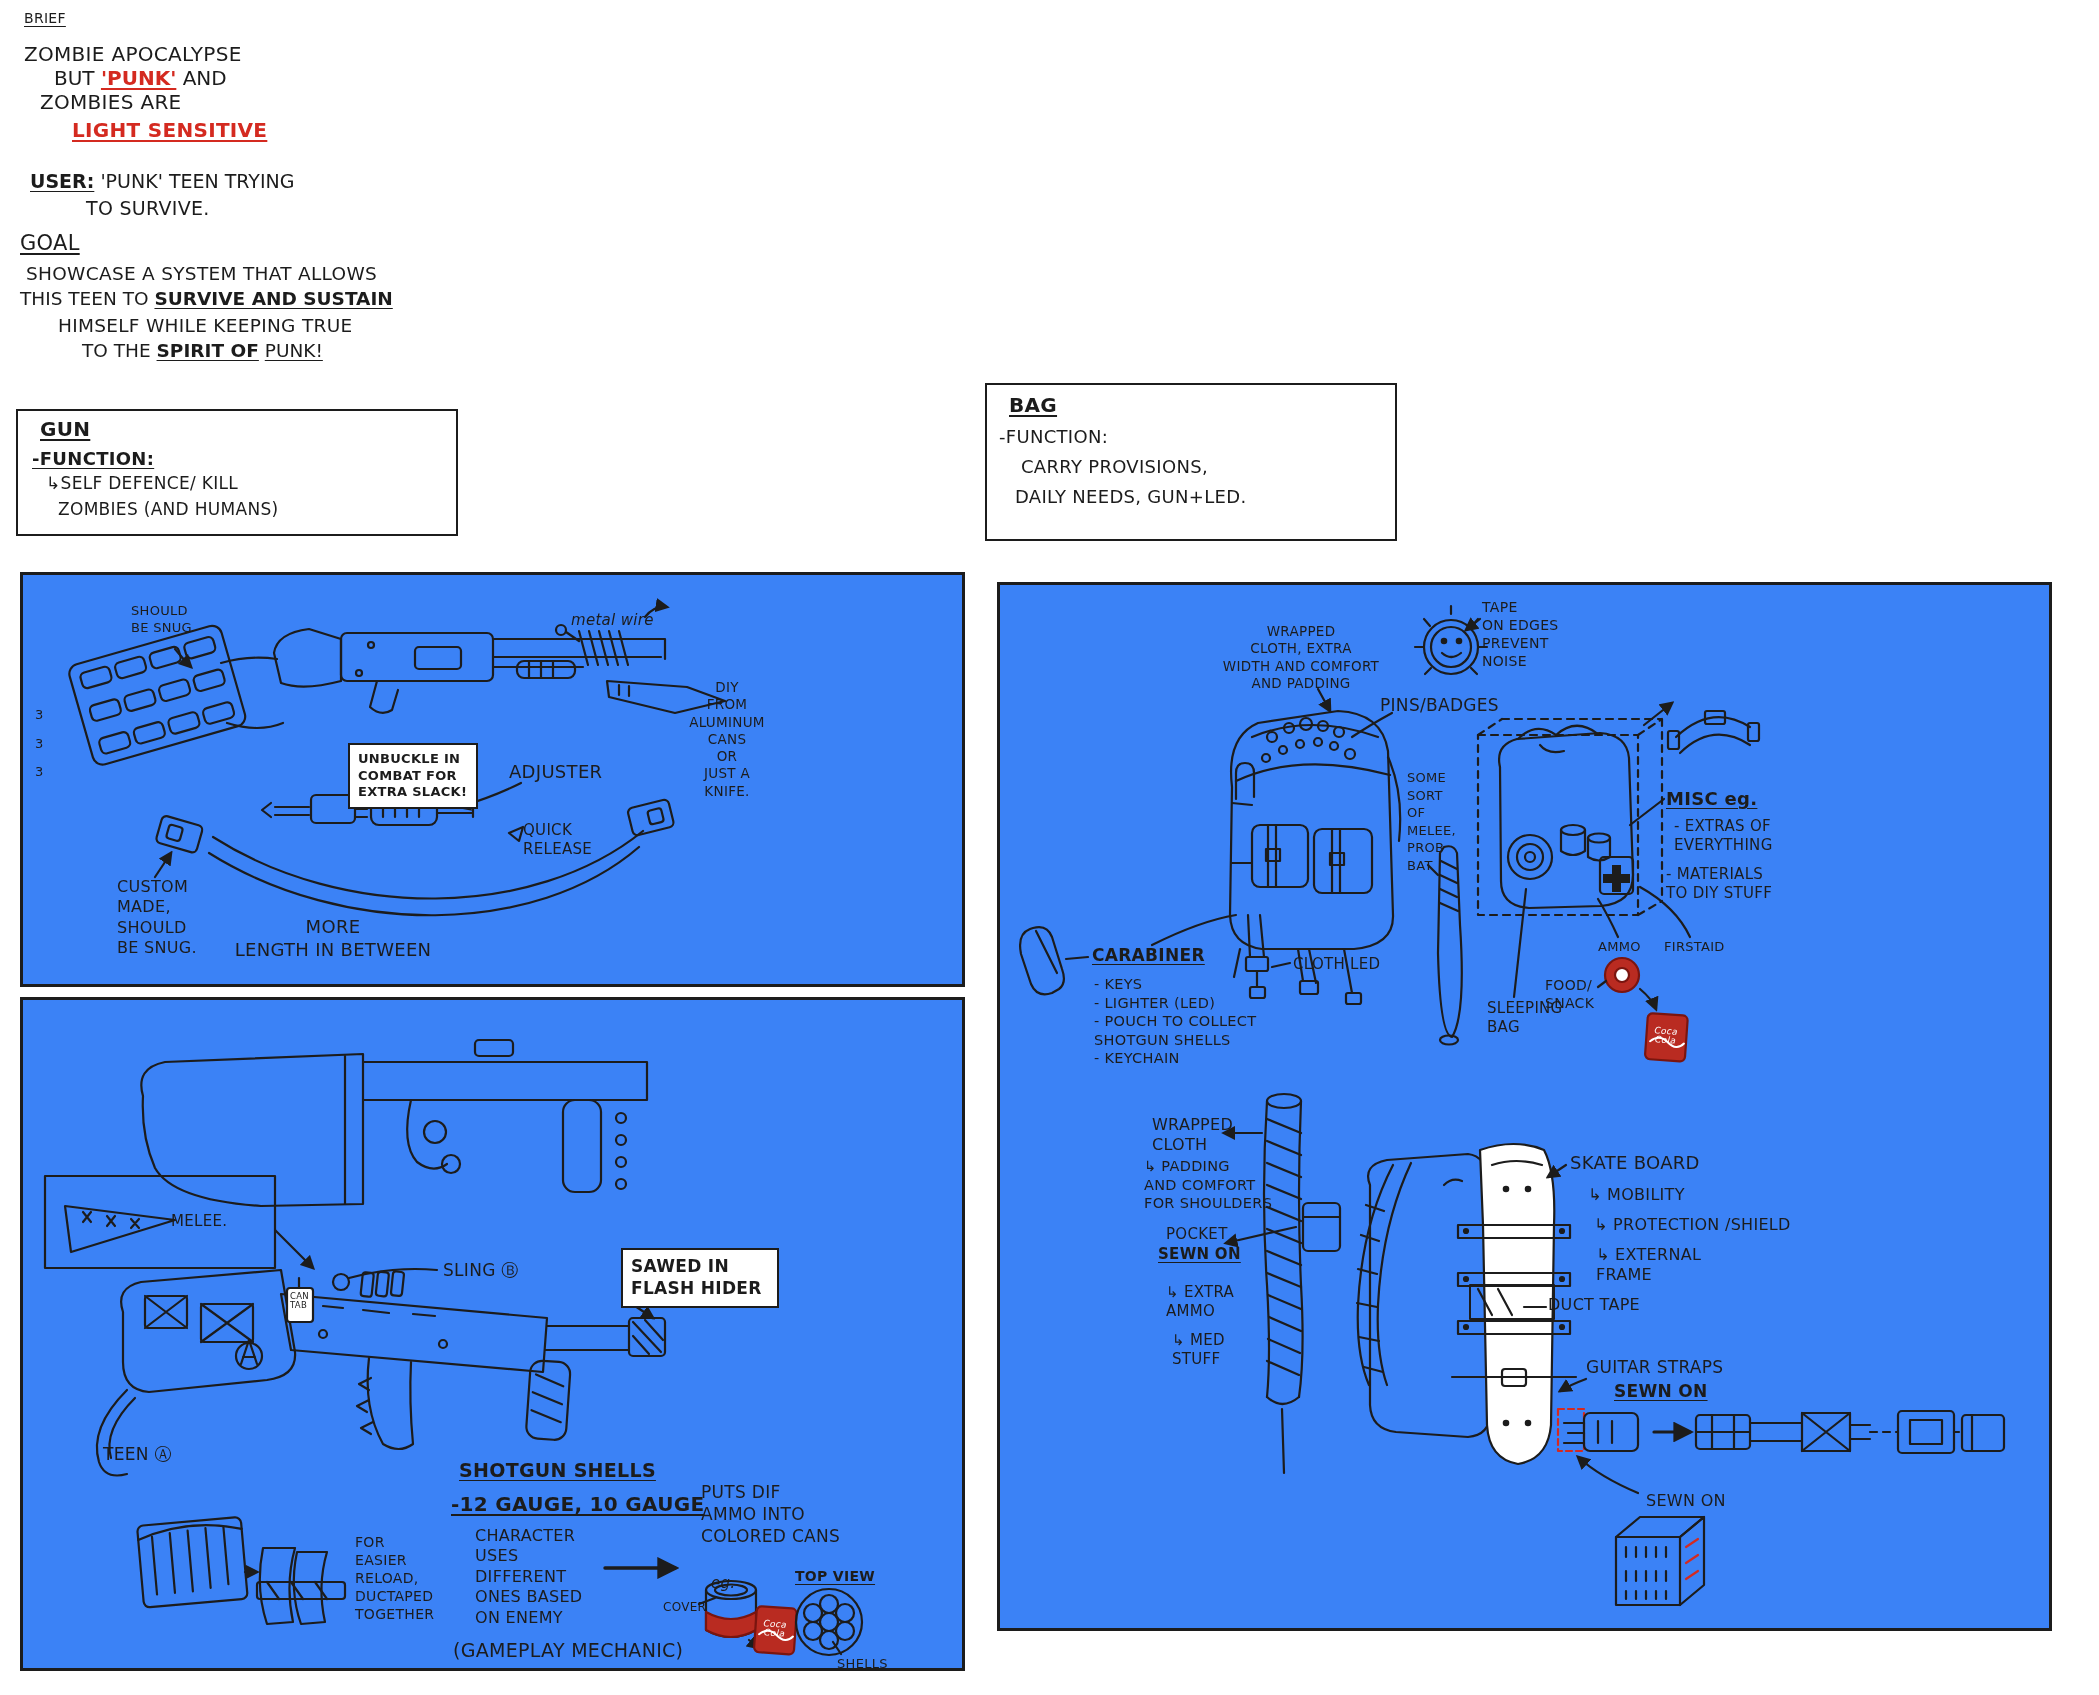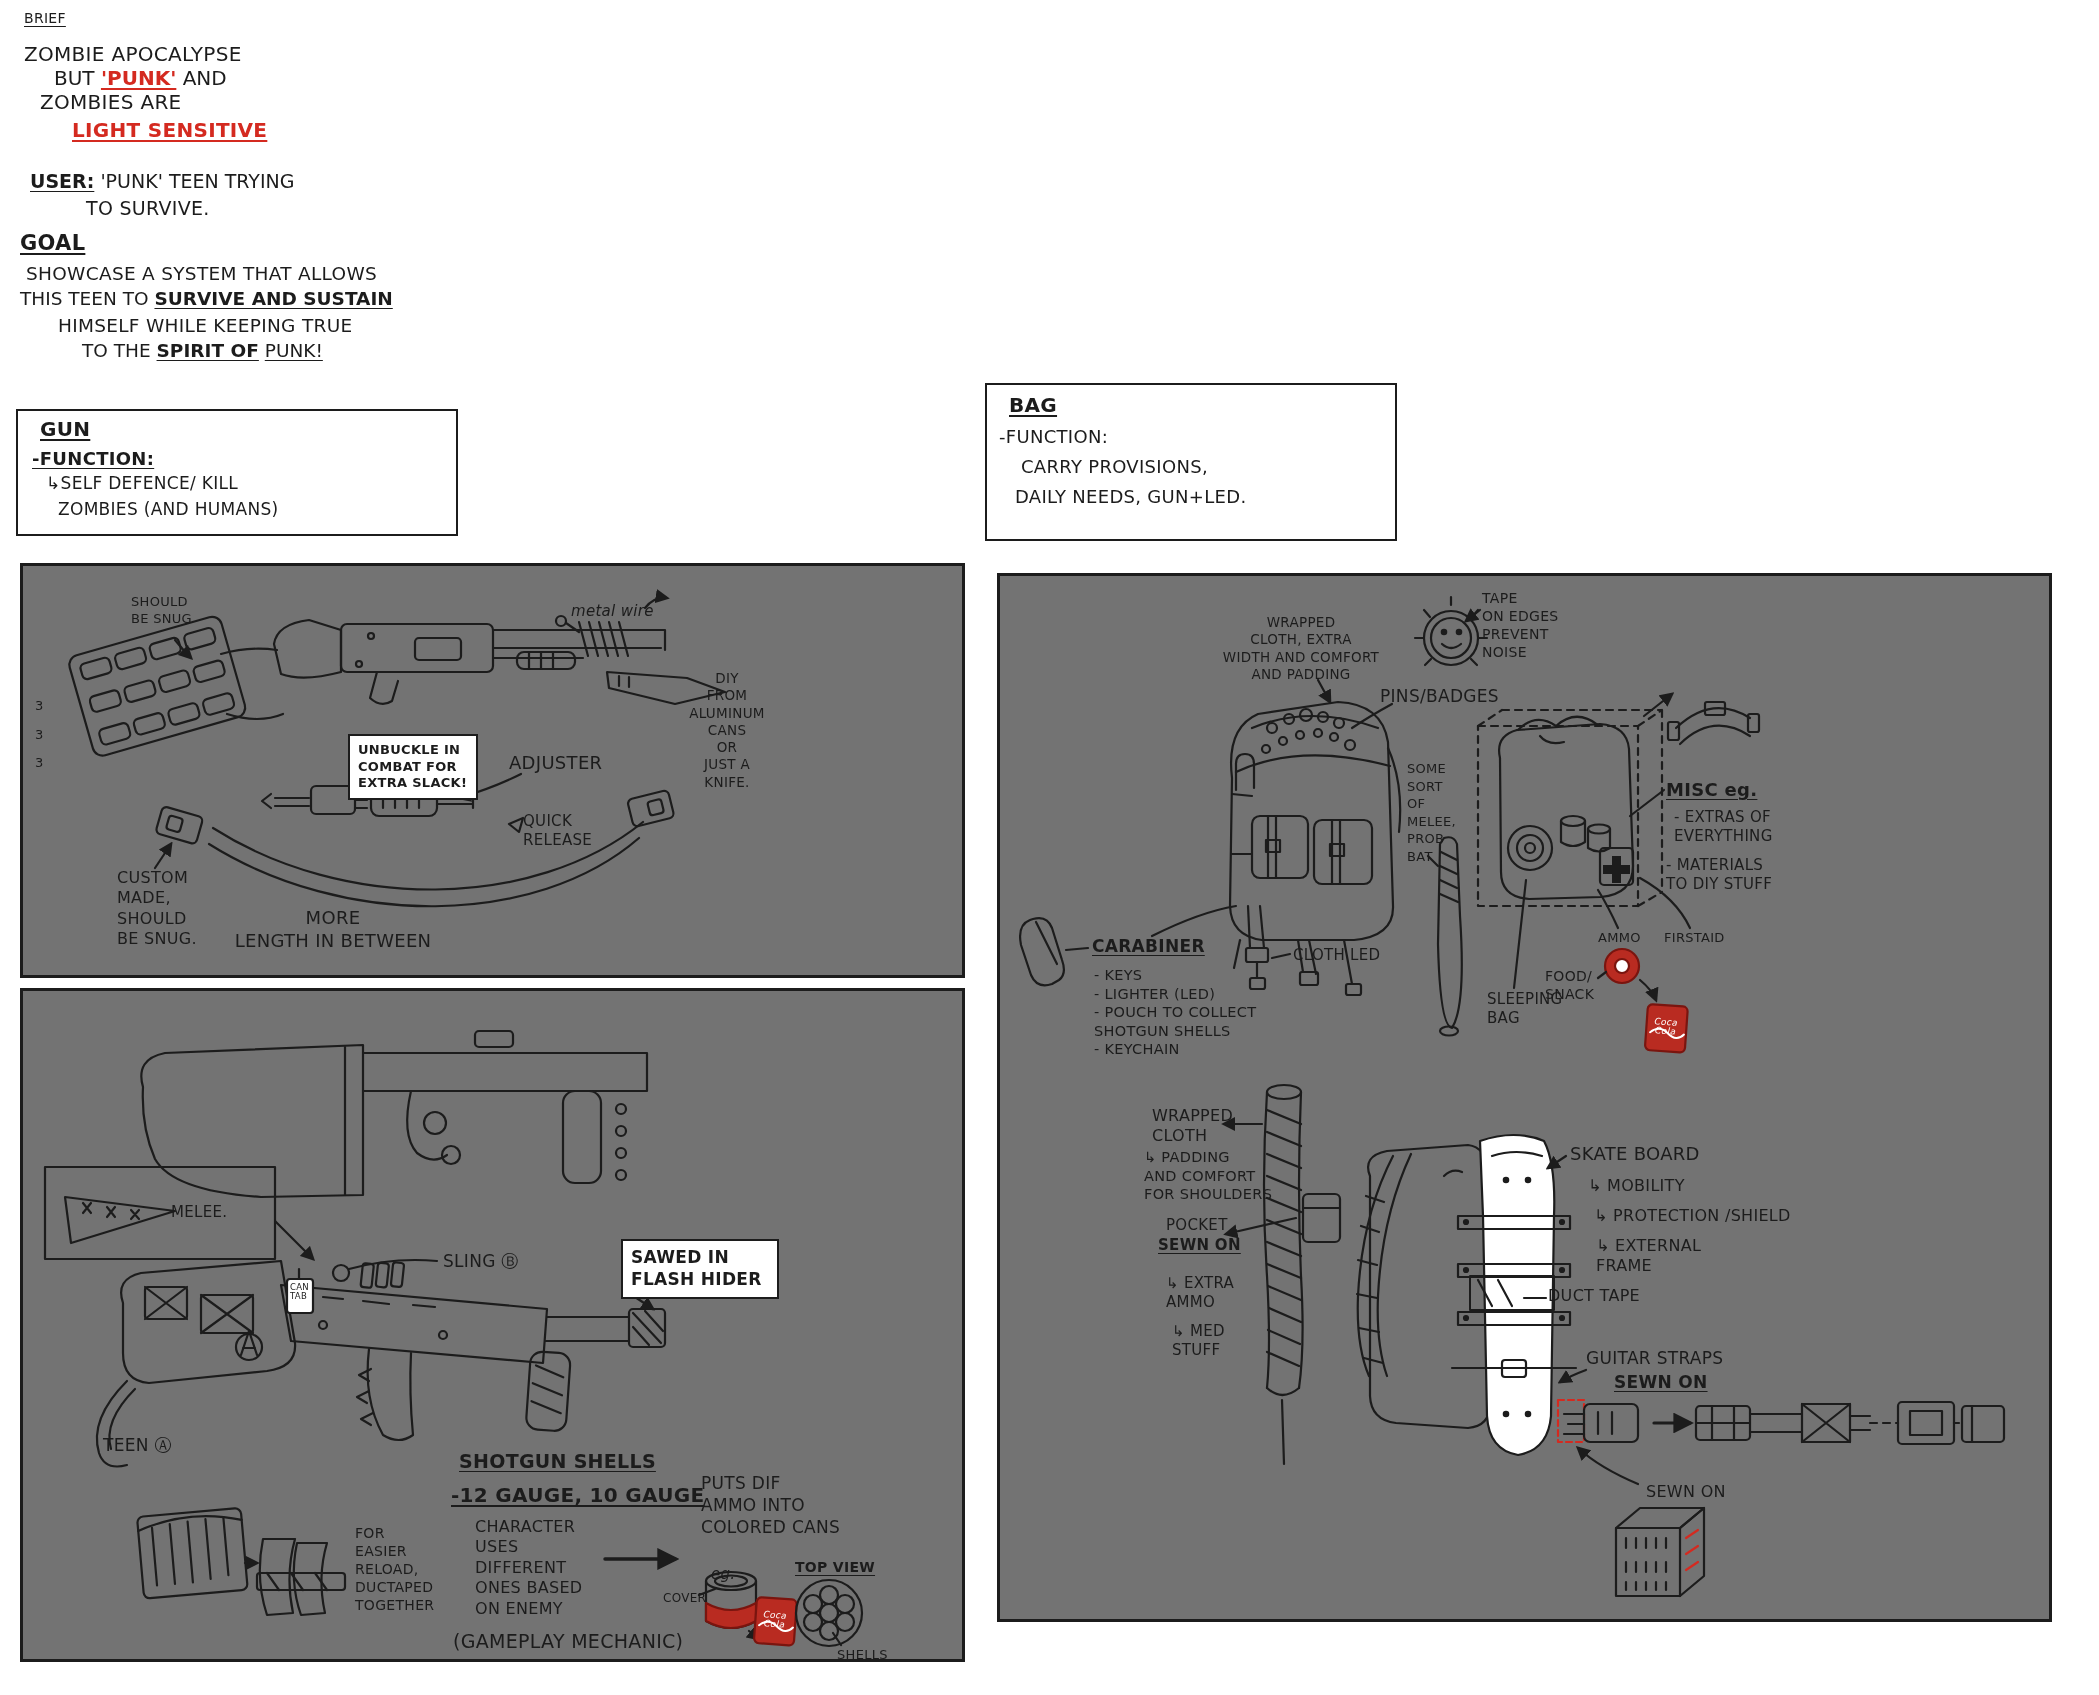--- a/index.html
+++ b/index.html
@@ -5,21 +5,21 @@
   * { margin:0; padding:0; box-sizing:border-box; }
   html,body { background:#ffffff; }
   body { width:2099px; height:1695px; position:relative; overflow:hidden;
          font-family:"DejaVu Sans", sans-serif; color:#1c1c1c; }
   .abs { position:absolute; }
   .hw  { white-space:pre-line; letter-spacing:.3px; line-height:1.28; }
   .u   { text-decoration:underline; text-underline-offset:3px;font-weight:bold; }
   .u-red { color:#d42a20; text-decoration:underline; text-decoration-color:#d42a20; text-underline-offset:3px; }
   .it  { font-style:italic; }
   .center { text-align:center; }
-  .panel { position:absolute; border:3px solid #1c1c1c; background:#737373; }
+  .panel { position:absolute; border:3px solid #1c1c1c; background:#3b82f6;margin-top:9px; }
   .bx { position:absolute; border:2.5px solid #1c1c1c; background:#fff; padding:6px 8px; }
   svg { position:absolute; left:0; top:0; }
 </style>
 </head>
 <body>
 
 <div class="abs hw u" style="left:24px;top:10px;font-size:14px;font-weight:normal">BRIEF</div>
 <div class="abs hw" style="left:24px;top:42px;font-size:20px">ZOMBIE APOCALYPSE</div>
 <div class="abs" style="left:54px;top:66px;font-size:20px">
   <span>BUT</span>
@@ -28,21 +28,21 @@
 </div>
 <div class="abs hw" style="left:40px;top:90px;font-size:20px">ZOMBIES ARE</div>
 <div class="abs hw u-red" style="left:72px;top:118px;font-size:20px;font-weight:bold">LIGHT SENSITIVE</div>
 
 <div class="abs" style="left:30px;top:170px;font-size:19px">
   <span class="u">USER:</span>
   <span>'PUNK' TEEN TRYING</span>
 </div>
 <div class="abs hw" style="left:86px;top:196px;font-size:19px">TO SURVIVE.</div>
 
-<div class="abs hw u" style="left:20px;top:230px;font-size:21px;font-weight:bold">GOAL</div>
+<div class="abs hw u" style="left:20px;top:230px;font-size:21px;font-weight:normal">GOAL</div>
 <div class="abs hw" style="left:26px;top:262px;font-size:18.5px">SHOWCASE A SYSTEM THAT ALLOWS</div>
 <div class="abs" style="left:20px;top:288px;font-size:18.5px">
   <span>THIS TEEN TO</span>
   <span class="u">SURVIVE AND SUSTAIN</span>
 </div>
 <div class="abs hw" style="left:58px;top:314px;font-size:18.5px">HIMSELF WHILE KEEPING TRUE</div>
 <div class="abs" style="left:82px;top:340px;font-size:18.5px">
   <span>TO THE</span>
   <span class="u">SPIRIT OF</span>
   <span class="u" style="font-weight:normal">PUNK!</span>

